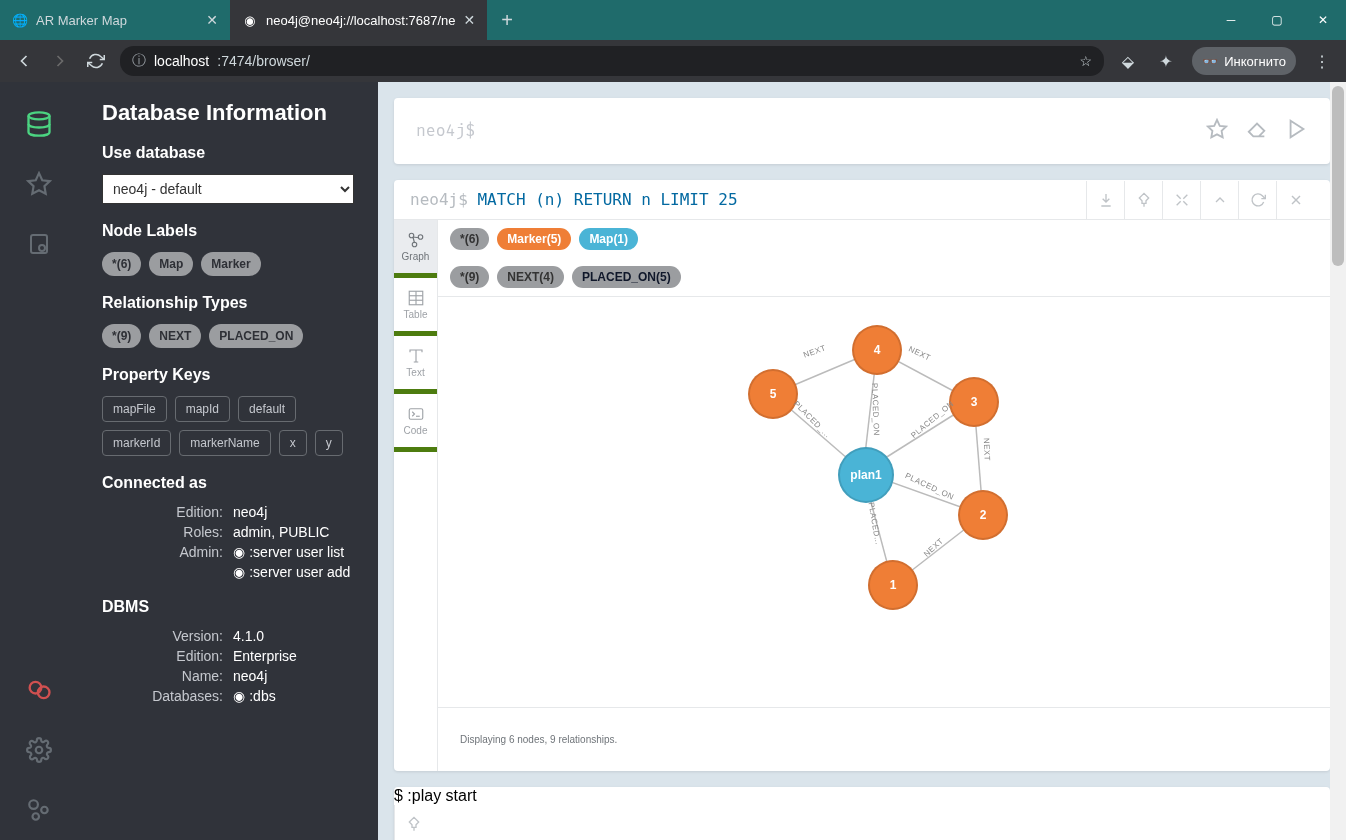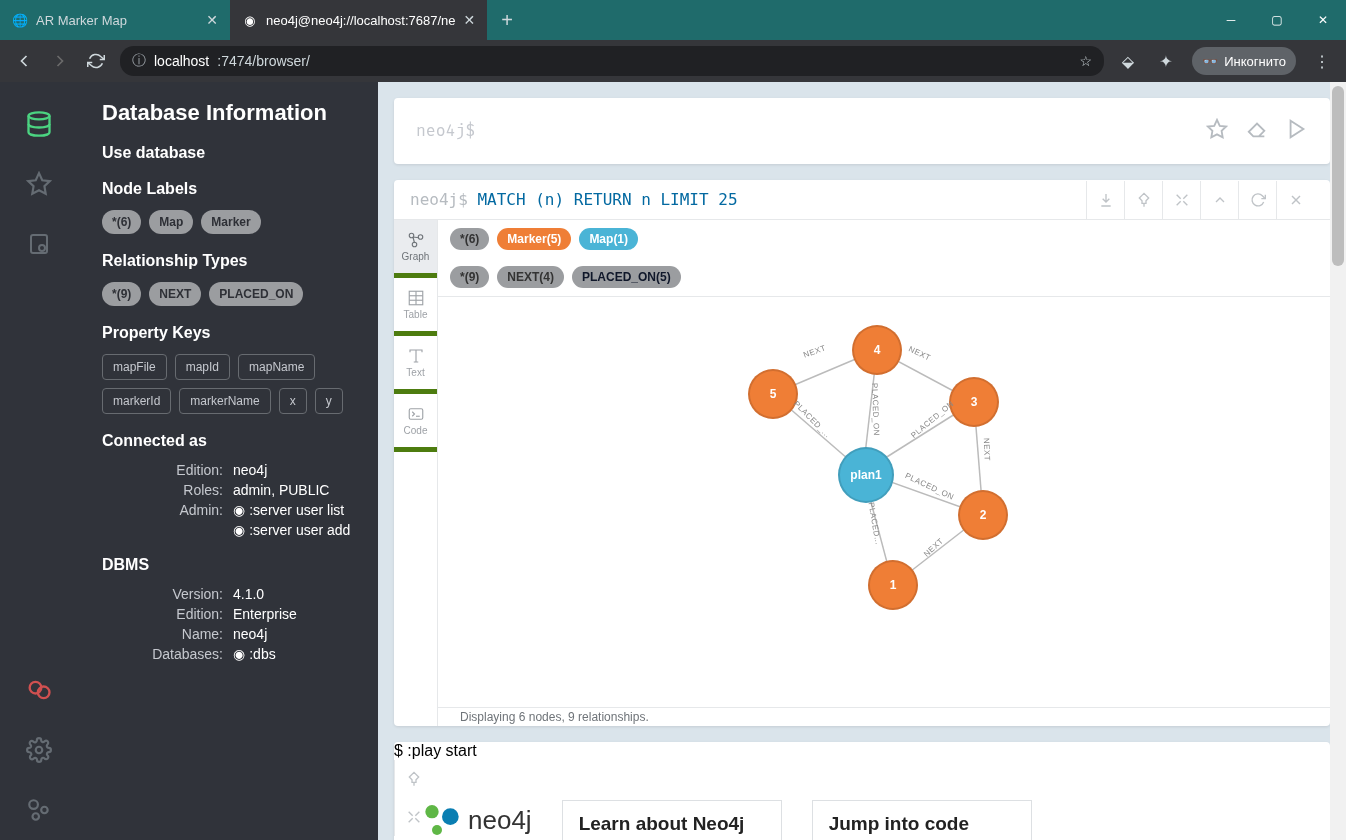--- a/index.html
+++ b/index.html
@@ -70,21 +70,21 @@
 .graphpane { flex: 1; display: flex; flex-direction: column; }
 .tagbar { border-bottom: 1px solid #e6e8ea; padding: 8px 12px; display: flex; flex-wrap: wrap; gap: 8px; }
 .tag { font-size: 12px; font-weight: 600; padding: 4px 10px; border-radius: 12px; color: #fff; }
 .tag.all-n { background: #9b9da0; color: #333; }
 .tag.marker { background: #ef7e36; }
 .tag.map { background: #4ab4d6; }
 .tag.all-r { background: #9b9da0; color: #333; }
 .tag.next { background: #9b9da0; color: #333; }
 .tag.placed { background: #9b9da0; color: #0f172a; }
 .graphviz { height: 410px; position: relative; }
-.footer { border-top: 1px solid #e6e8ea; padding: 2px 22px; color: #6f7479; font-size: 12px; }
+.footer { border-top: 1px solid #e6e8ea; padding: 26px 22px; color: #6f7479; font-size: 10px; }
 
 .card.play .header { height: 40px; }
 .play .body2 { display: flex; padding: 18px 28px; gap: 30px; align-items: flex-start; }
 .logo { display: flex; align-items: center; gap: 6px; }
 .learnbox { border: 1px solid #dde0e3; padding: 12px 16px; width: 220px; }
 .learnbox h3 { font-size: 19px; font-weight: 700; color: #222; margin-bottom: 2px; }
 
 
 .node { position: absolute; width: 50px; height: 50px; border-radius: 50%; display: flex; align-items: center; justify-content: center; color: #fff; font-size: 12px; font-weight: 600; border: 2px solid rgba(0,0,0,0.12); }
 .node.orange { background: #ef7e36; }
@@ -190,40 +190,41 @@
           <circle cx="7" cy="7" r="4"></circle>
           <circle cx="17" cy="12" r="3"></circle>
           <circle cx="9" cy="18" r="3"></circle>
         </svg>
       </div>
   </div>
 
   <div class="sidebar">
     <h1>Database Information</h1>
     <h2>Use database</h2>
+    <select class="select"><option>neo4j - default</option></select>
 
     <h2>Node Labels</h2>
     <div class="pill-row">
       <span class="pill">*(6)</span>
       <span class="pill">Map</span>
       <span class="pill">Marker</span>
     </div>
 
     <h2>Relationship Types</h2>
     <div class="pill-row">
       <span class="pill">*(9)</span>
       <span class="pill">NEXT</span>
       <span class="pill">PLACED_ON</span>
     </div>
 
     <h2>Property Keys</h2>
     <div class="pill-row">
       <span class="pill outline">mapFile</span>
       <span class="pill outline">mapId</span>
-      <span class="pill outline">mapName</span>
+      <span class="pill outline">default</span>
       <span class="pill outline">markerId</span>
       <span class="pill outline">markerName</span>
       <span class="pill outline">x</span>
       <span class="pill outline">y</span>
     </div>
 
     <h2>Connected as</h2>
     <div class="kv">
       <span class="k">Edition:</span>
       <span class="v">neo4j</span>

